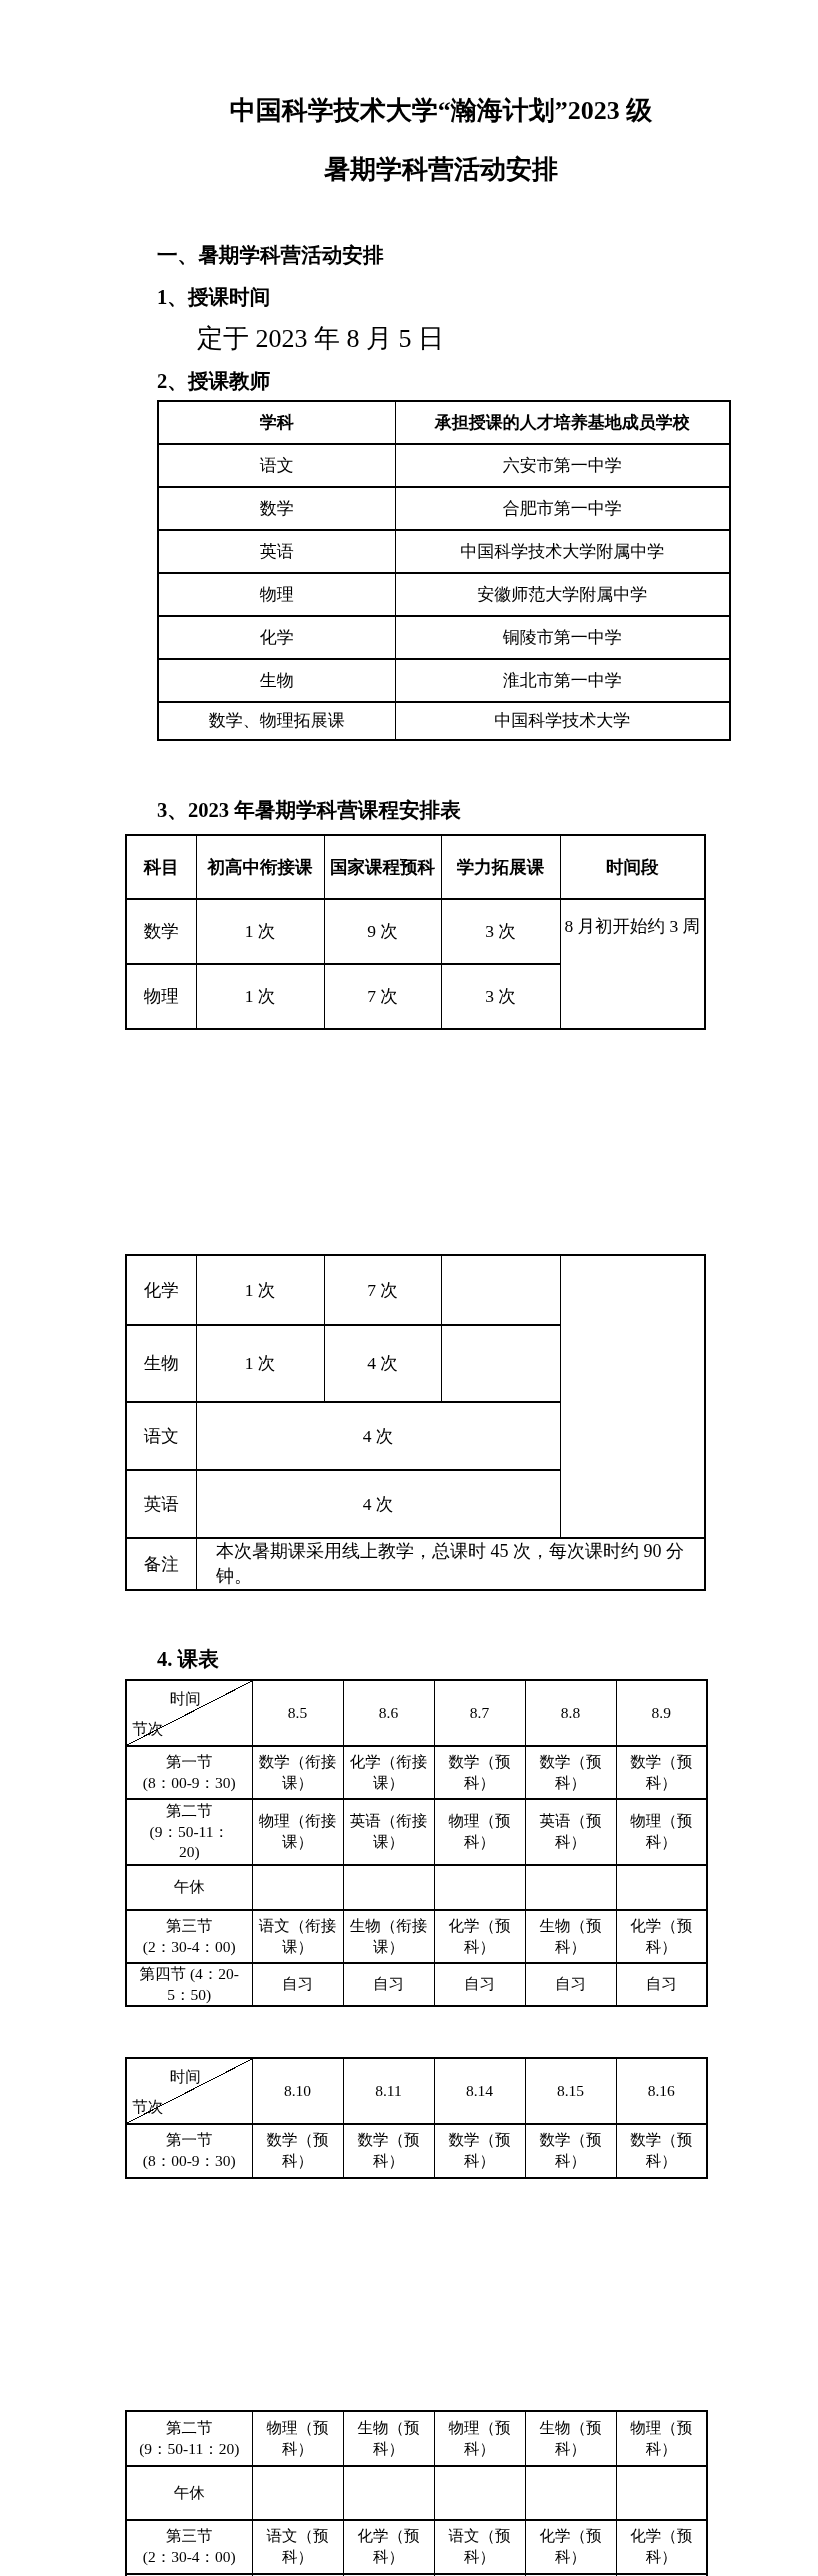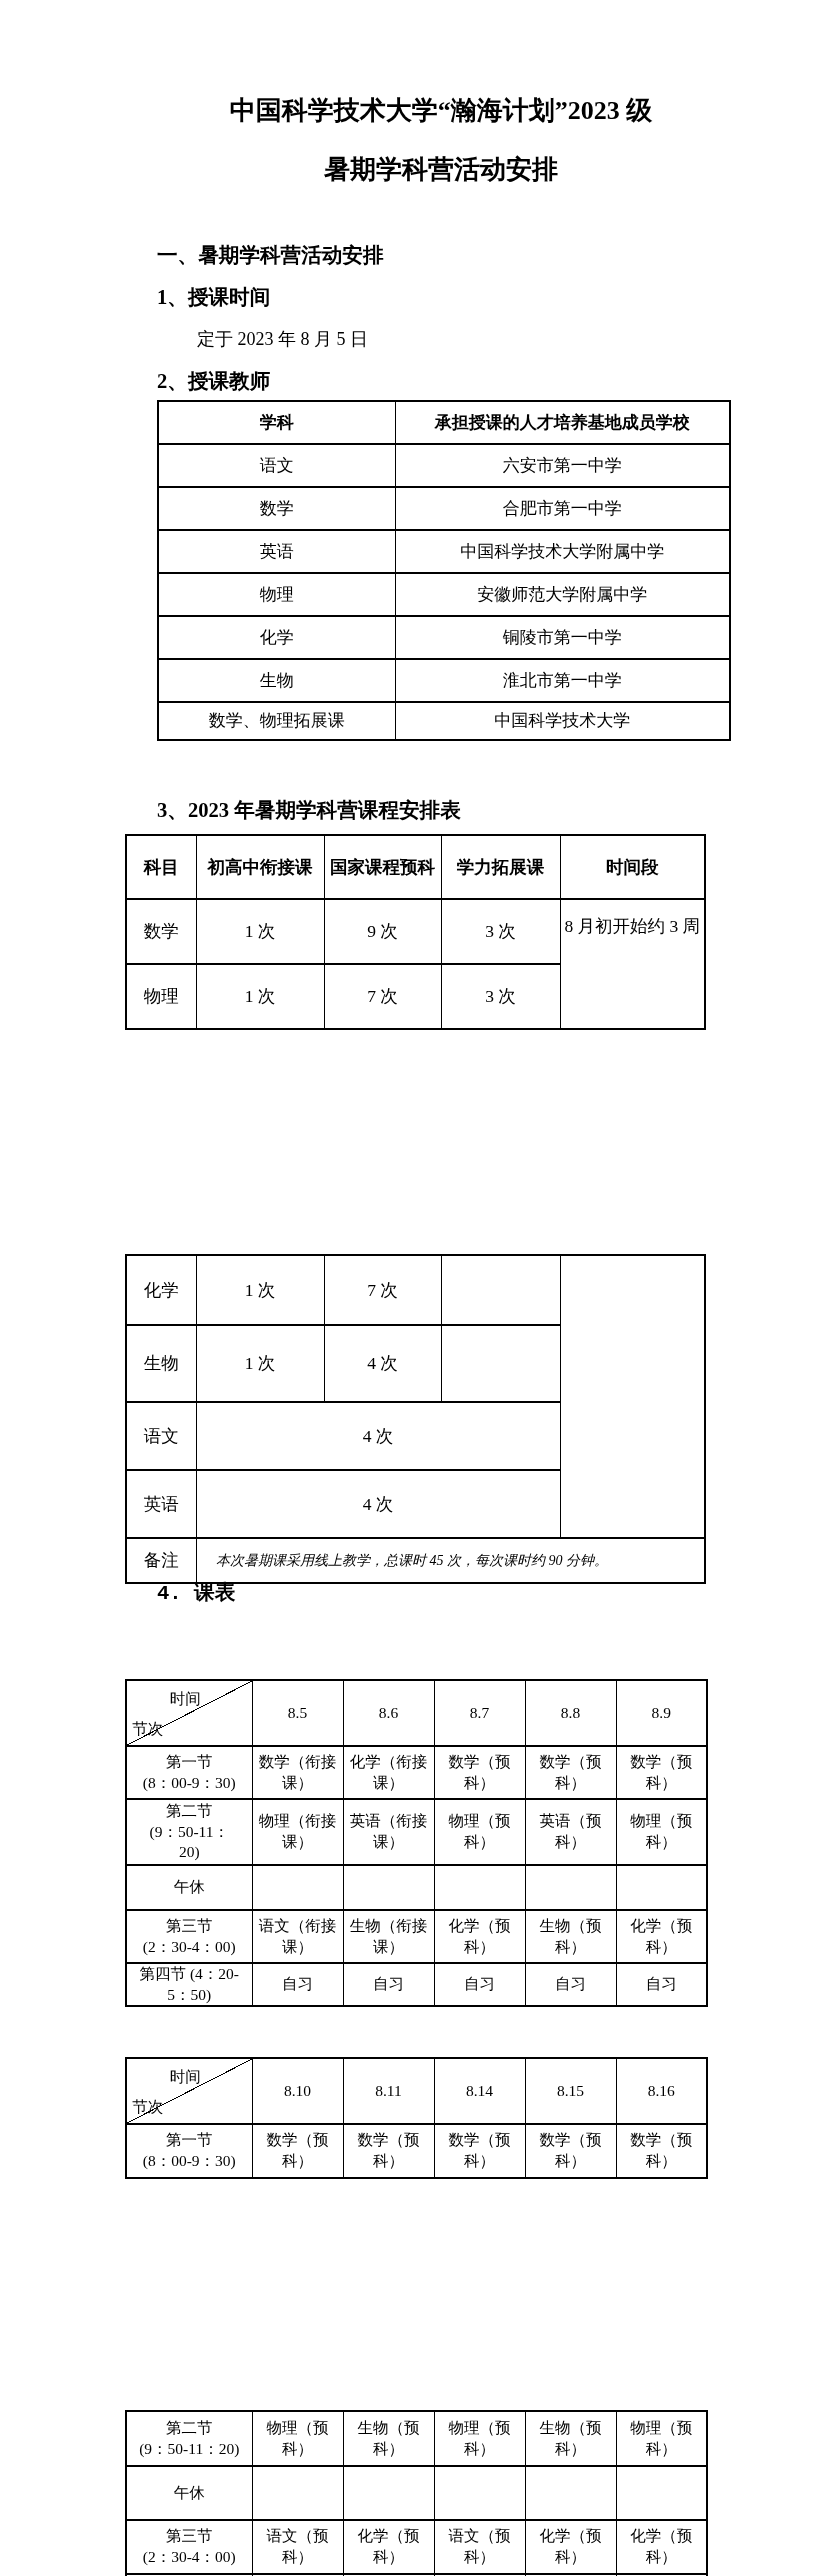--- a/index.html
+++ b/index.html
@@ -3,32 +3,32 @@
 <meta charset="utf-8">
 <style>
   html,body{margin:0;padding:0;}
   body{
     width:818px;height:3470px;position:relative;background:#ffffff;color:#000;
     font-family:"Liberation Serif","DejaVu Serif",serif;
   }
   .abs{position:absolute;margin-left:32px;}
   .title{width:818px;text-align:center;font-size:26px;font-weight:bold;line-height:36px;}
   .heading{left:125px;font-size:20.6px;font-weight:bold;line-height:29px;}
-  .bodyline{left:125px;font-size:18px;line-height:28px;text-indent:40px;}
+  .bodyline{left:125px;font-size:26px;line-height:28px;text-indent:40px;}
   table.doc{border-collapse:collapse;table-layout:fixed;position:absolute;border:2.1px solid #000;}
   table.doc td{border:1px solid #000;border-top-width:2.1px;border-bottom-width:2.1px;
     text-align:center;vertical-align:middle;padding:0 3.1px;overflow:hidden;word-break:break-all;}
   
   table.t1{font-size:17px;line-height:26px;margin-left:32px;}
   table.t1 td.hd{font-weight:bold;}
   
   table.t2{font-size:17.5px;line-height:25px;}
   table.t2 td.hd{font-weight:bold;}
   table.t2 td.period{vertical-align:top;padding-top:14.4px;}
-  table.t2 td.remark{text-align:left;padding-left:19.6px;font-size:14px;font-style:italic;}
+  table.t2 td.remark{text-align:left;padding-left:19.6px;font-size:18px;}
   
   table.tt{font-size:15.5px;line-height:20.6px;}
   table.tt td{padding:0 2.1px;}
   table.tt td.lbl{white-space:pre-line;padding:0 1px;}
   td.corner{
     position:relative;
     background:linear-gradient(to bottom right,
       transparent calc(50% - 0.5px),#000 calc(50% - 0.5px),#000 calc(50% + 0.5px),transparent calc(50% + 0.5px));
   }
   td.corner .time{position:absolute;top:8.2px;left:0;right:8px;text-align:center;}
@@ -150,21 +150,21 @@
     <td>英语</td>
     <td colspan="3">4 次</td>
   </tr>
   <tr style="height:45px">
     <td>备注</td>
     <td colspan="4" class="remark">本次暑期课采用线上教学，总课时 45 次，每次课时约 90 分钟。</td>
   </tr>
 </tbody>
   </table>
 
-<div class="abs heading" style="top:1579px;font-family:Liberation Mono, monospace;">4. 课表</div>
+<div class="abs heading" style="top:1645px;">4. 课表</div>
 
 <table class="doc tt" style="top:1679px;left:125px;width:581px;">
   <colgroup>
       <col style="width:126px">
       <col style="width:91px">
       <col style="width:91px">
       <col style="width:91px">
       <col style="width:91px">
       <col style="width:91px">
     </colgroup>

